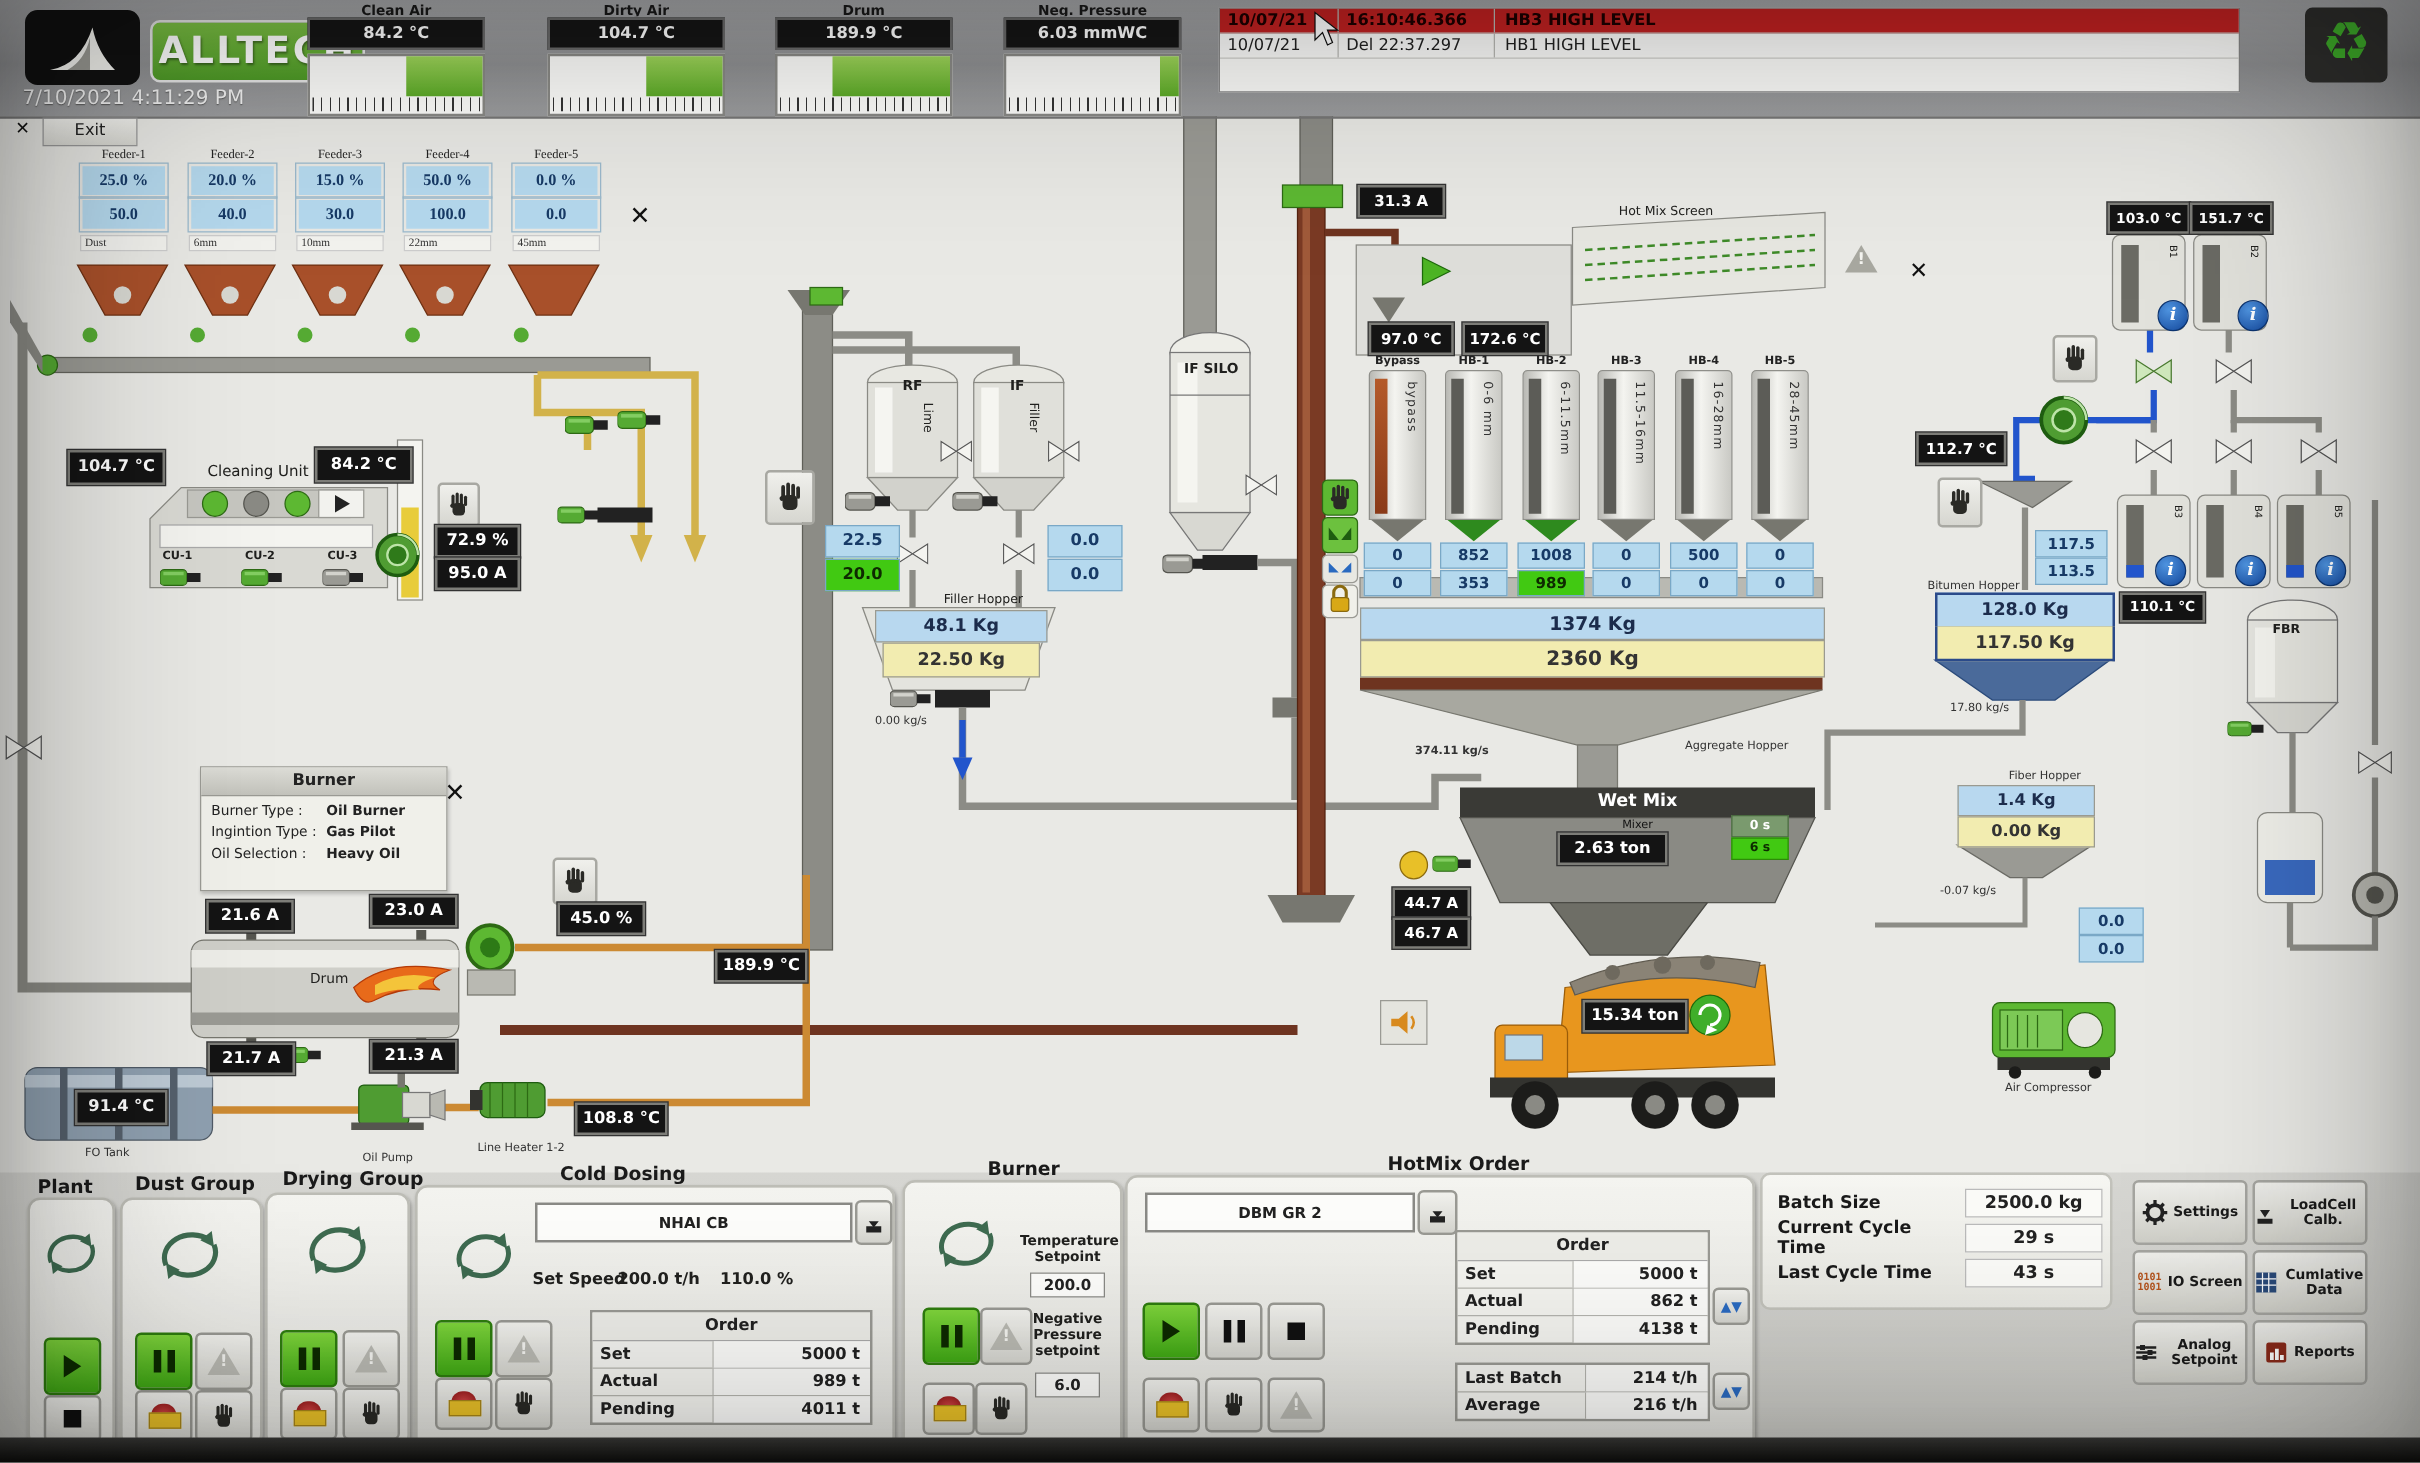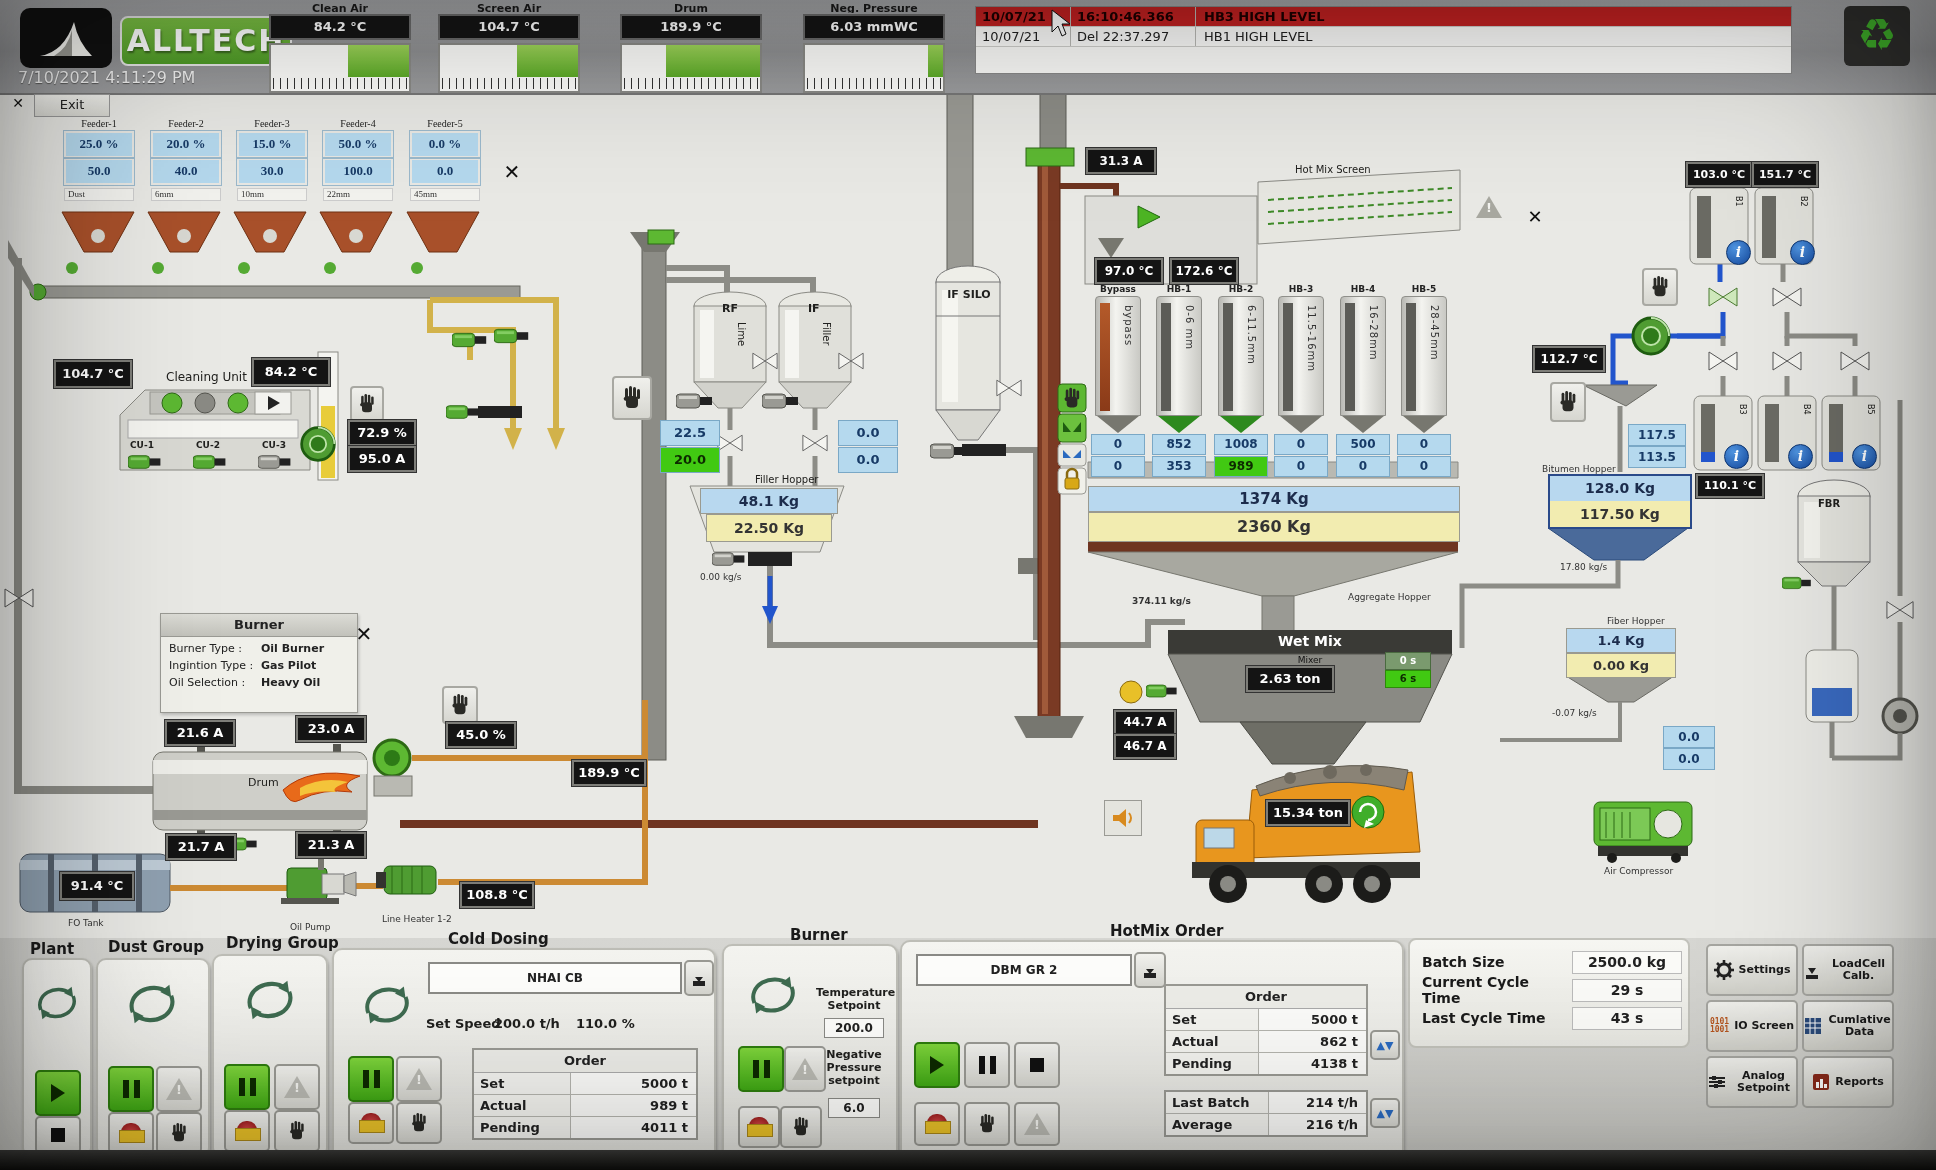--- a/index.html
+++ b/index.html
@@ -454,30 +454,30 @@
   <div id="topbar">
     <div class="logo-ship">
       <svg width="64" height="46" viewBox="0 0 64 46">
           <path d="M6 40 Q30 36 40 6 Q44 26 58 40 Z" fill="#f4f4f0"></path>
           <path d="M20 40 Q34 32 38 14 L38 40 Z" fill="#9a9a94"></path>
         </svg>
     </div>
     <div class="brand">ALLTECH</div>
     <div class="datetime">7/10/2021 4:11:29 PM</div>
 
-    <div class="gauge" style="left:269px;">
+    <div class="gauge" style="left:246px;">
       <div class="glabel">Clean Air</div>
       <div class="gval">84.2 °C</div>
       <div class="gbar">
           <div class="gfill" style="width:44%;"></div>
           <div class="gticks"></div>
         </div>
     </div>
     <div class="gauge" style="left:438px;">
-      <div class="glabel">Screen Air</div>
+      <div class="glabel">Dirty Air</div>
       <div class="gval">104.7 °C</div>
       <div class="gbar">
           <div class="gfill" style="width:44%;"></div>
           <div class="gticks"></div>
         </div>
     </div>
     <div class="gauge" style="left:620px;">
       <div class="glabel">Drum</div>
       <div class="gval">189.9 °C</div>
       <div class="gbar">

